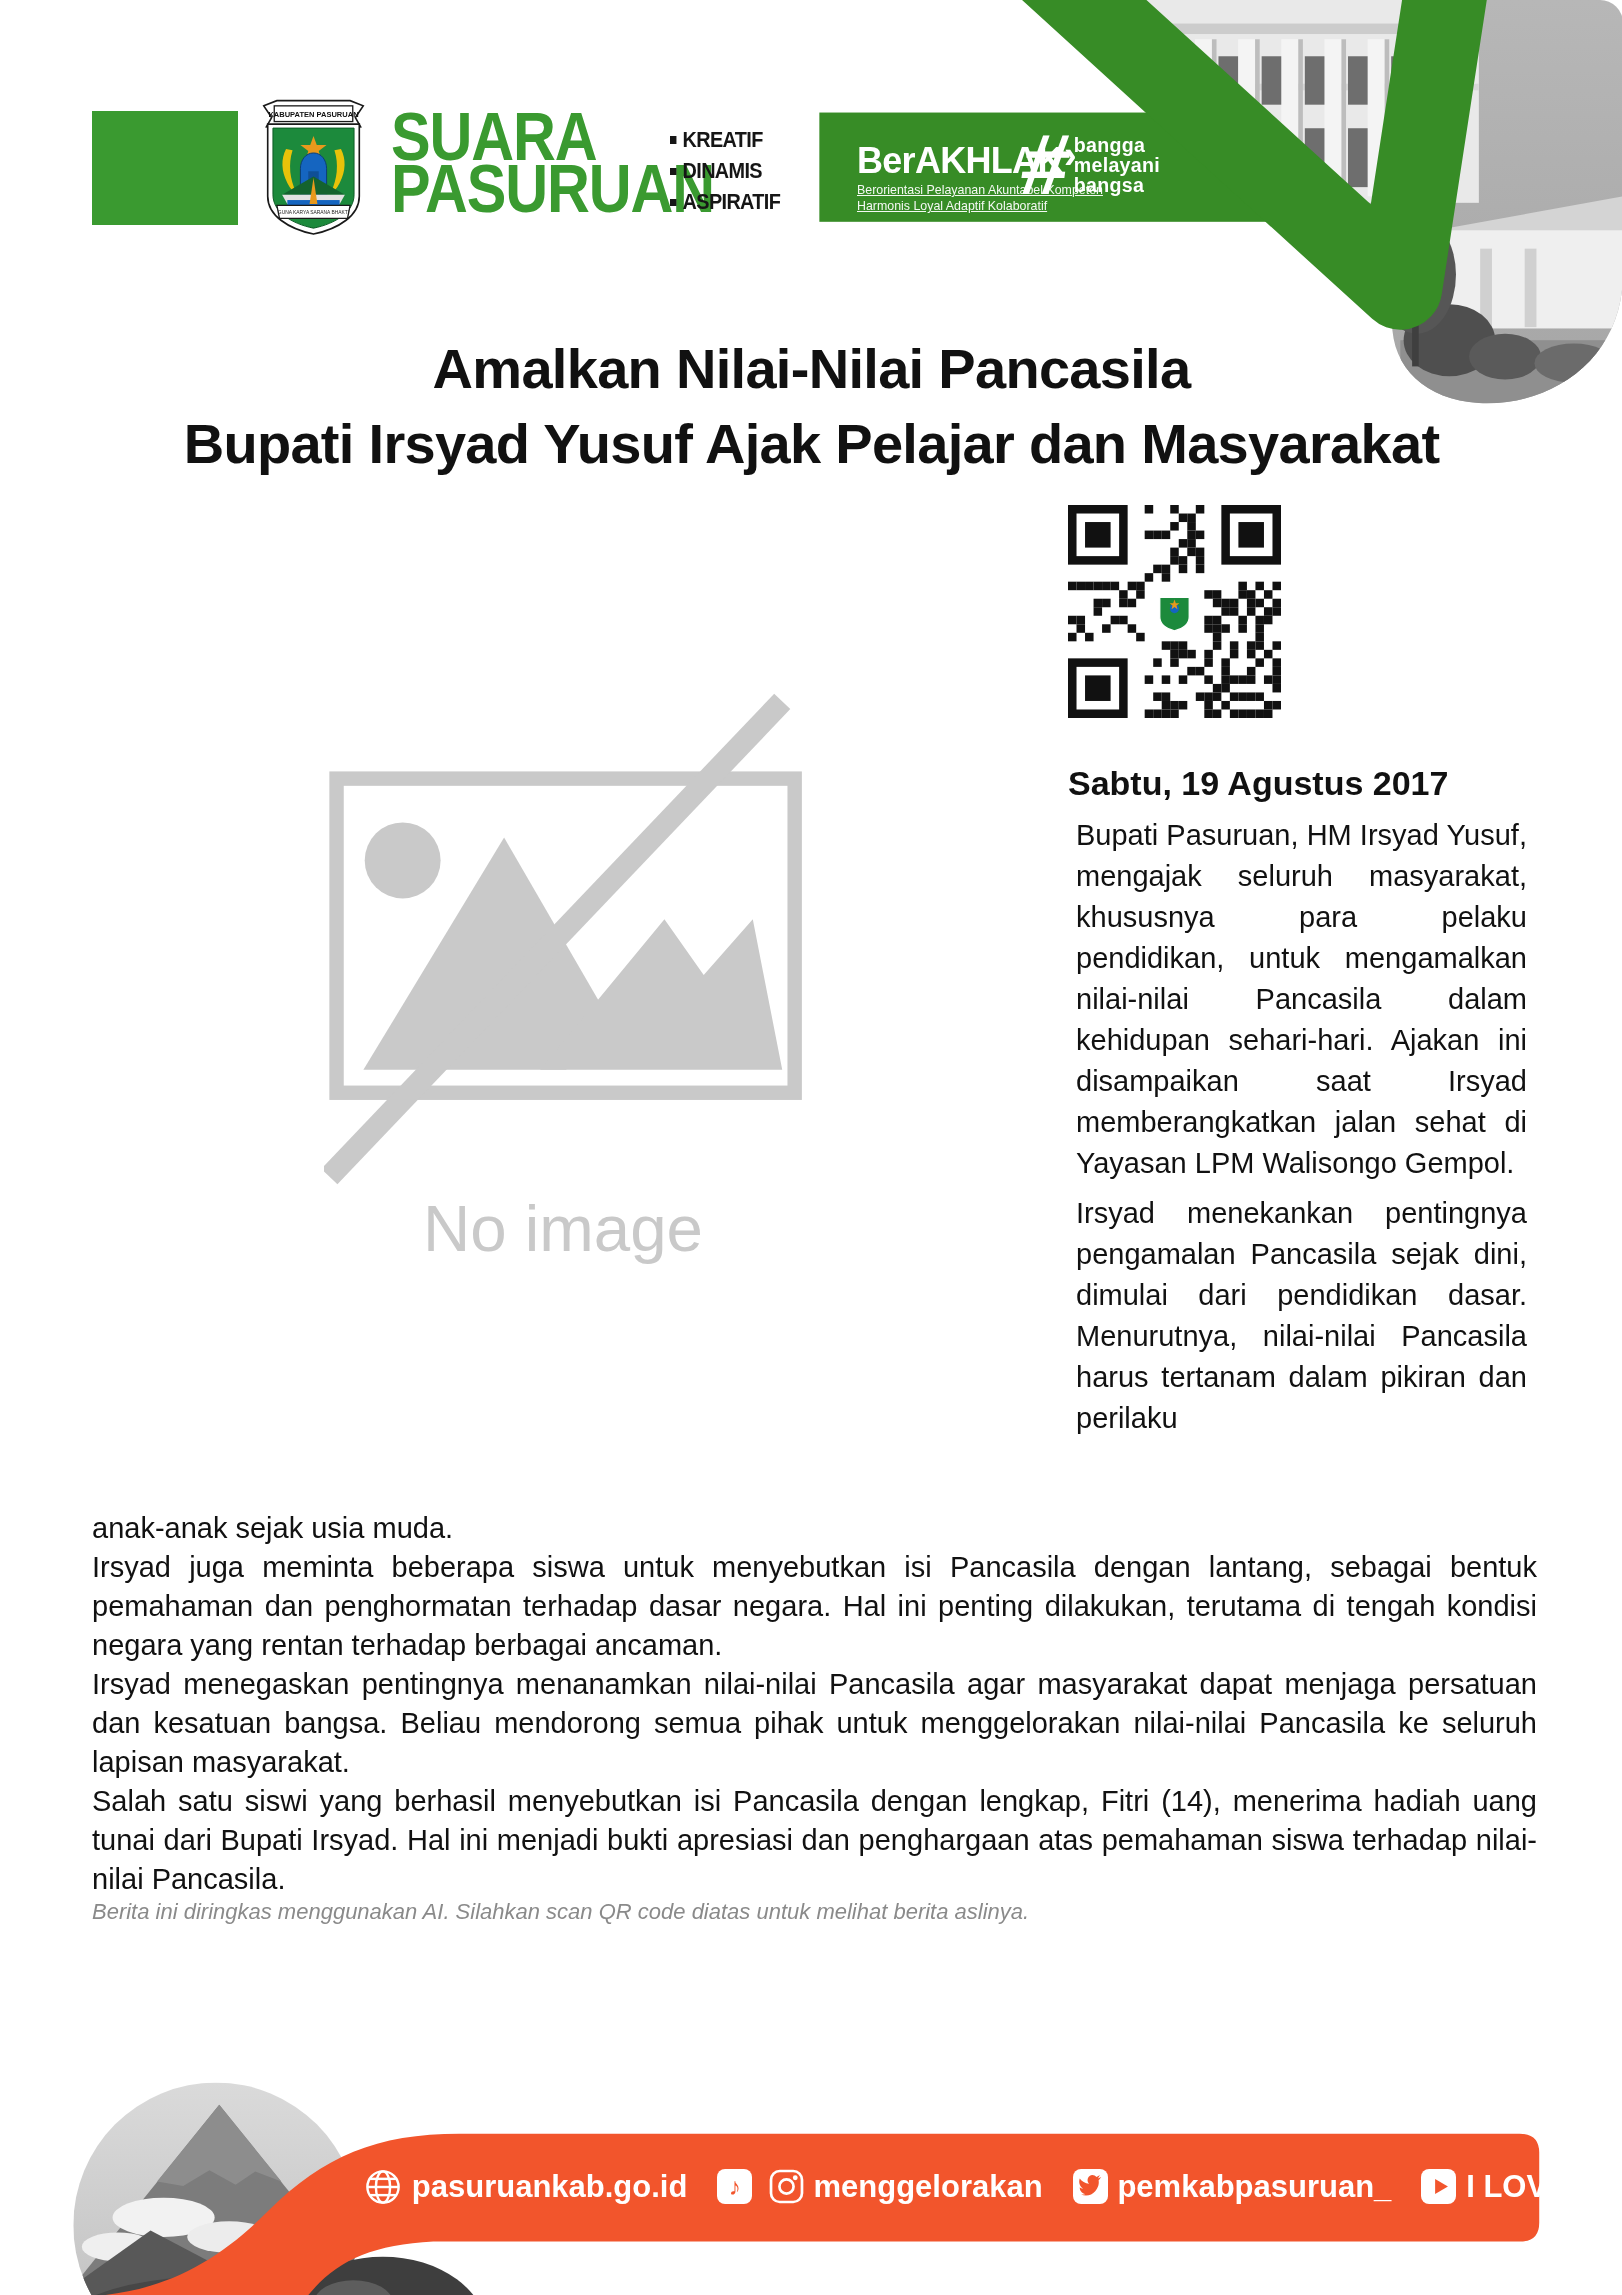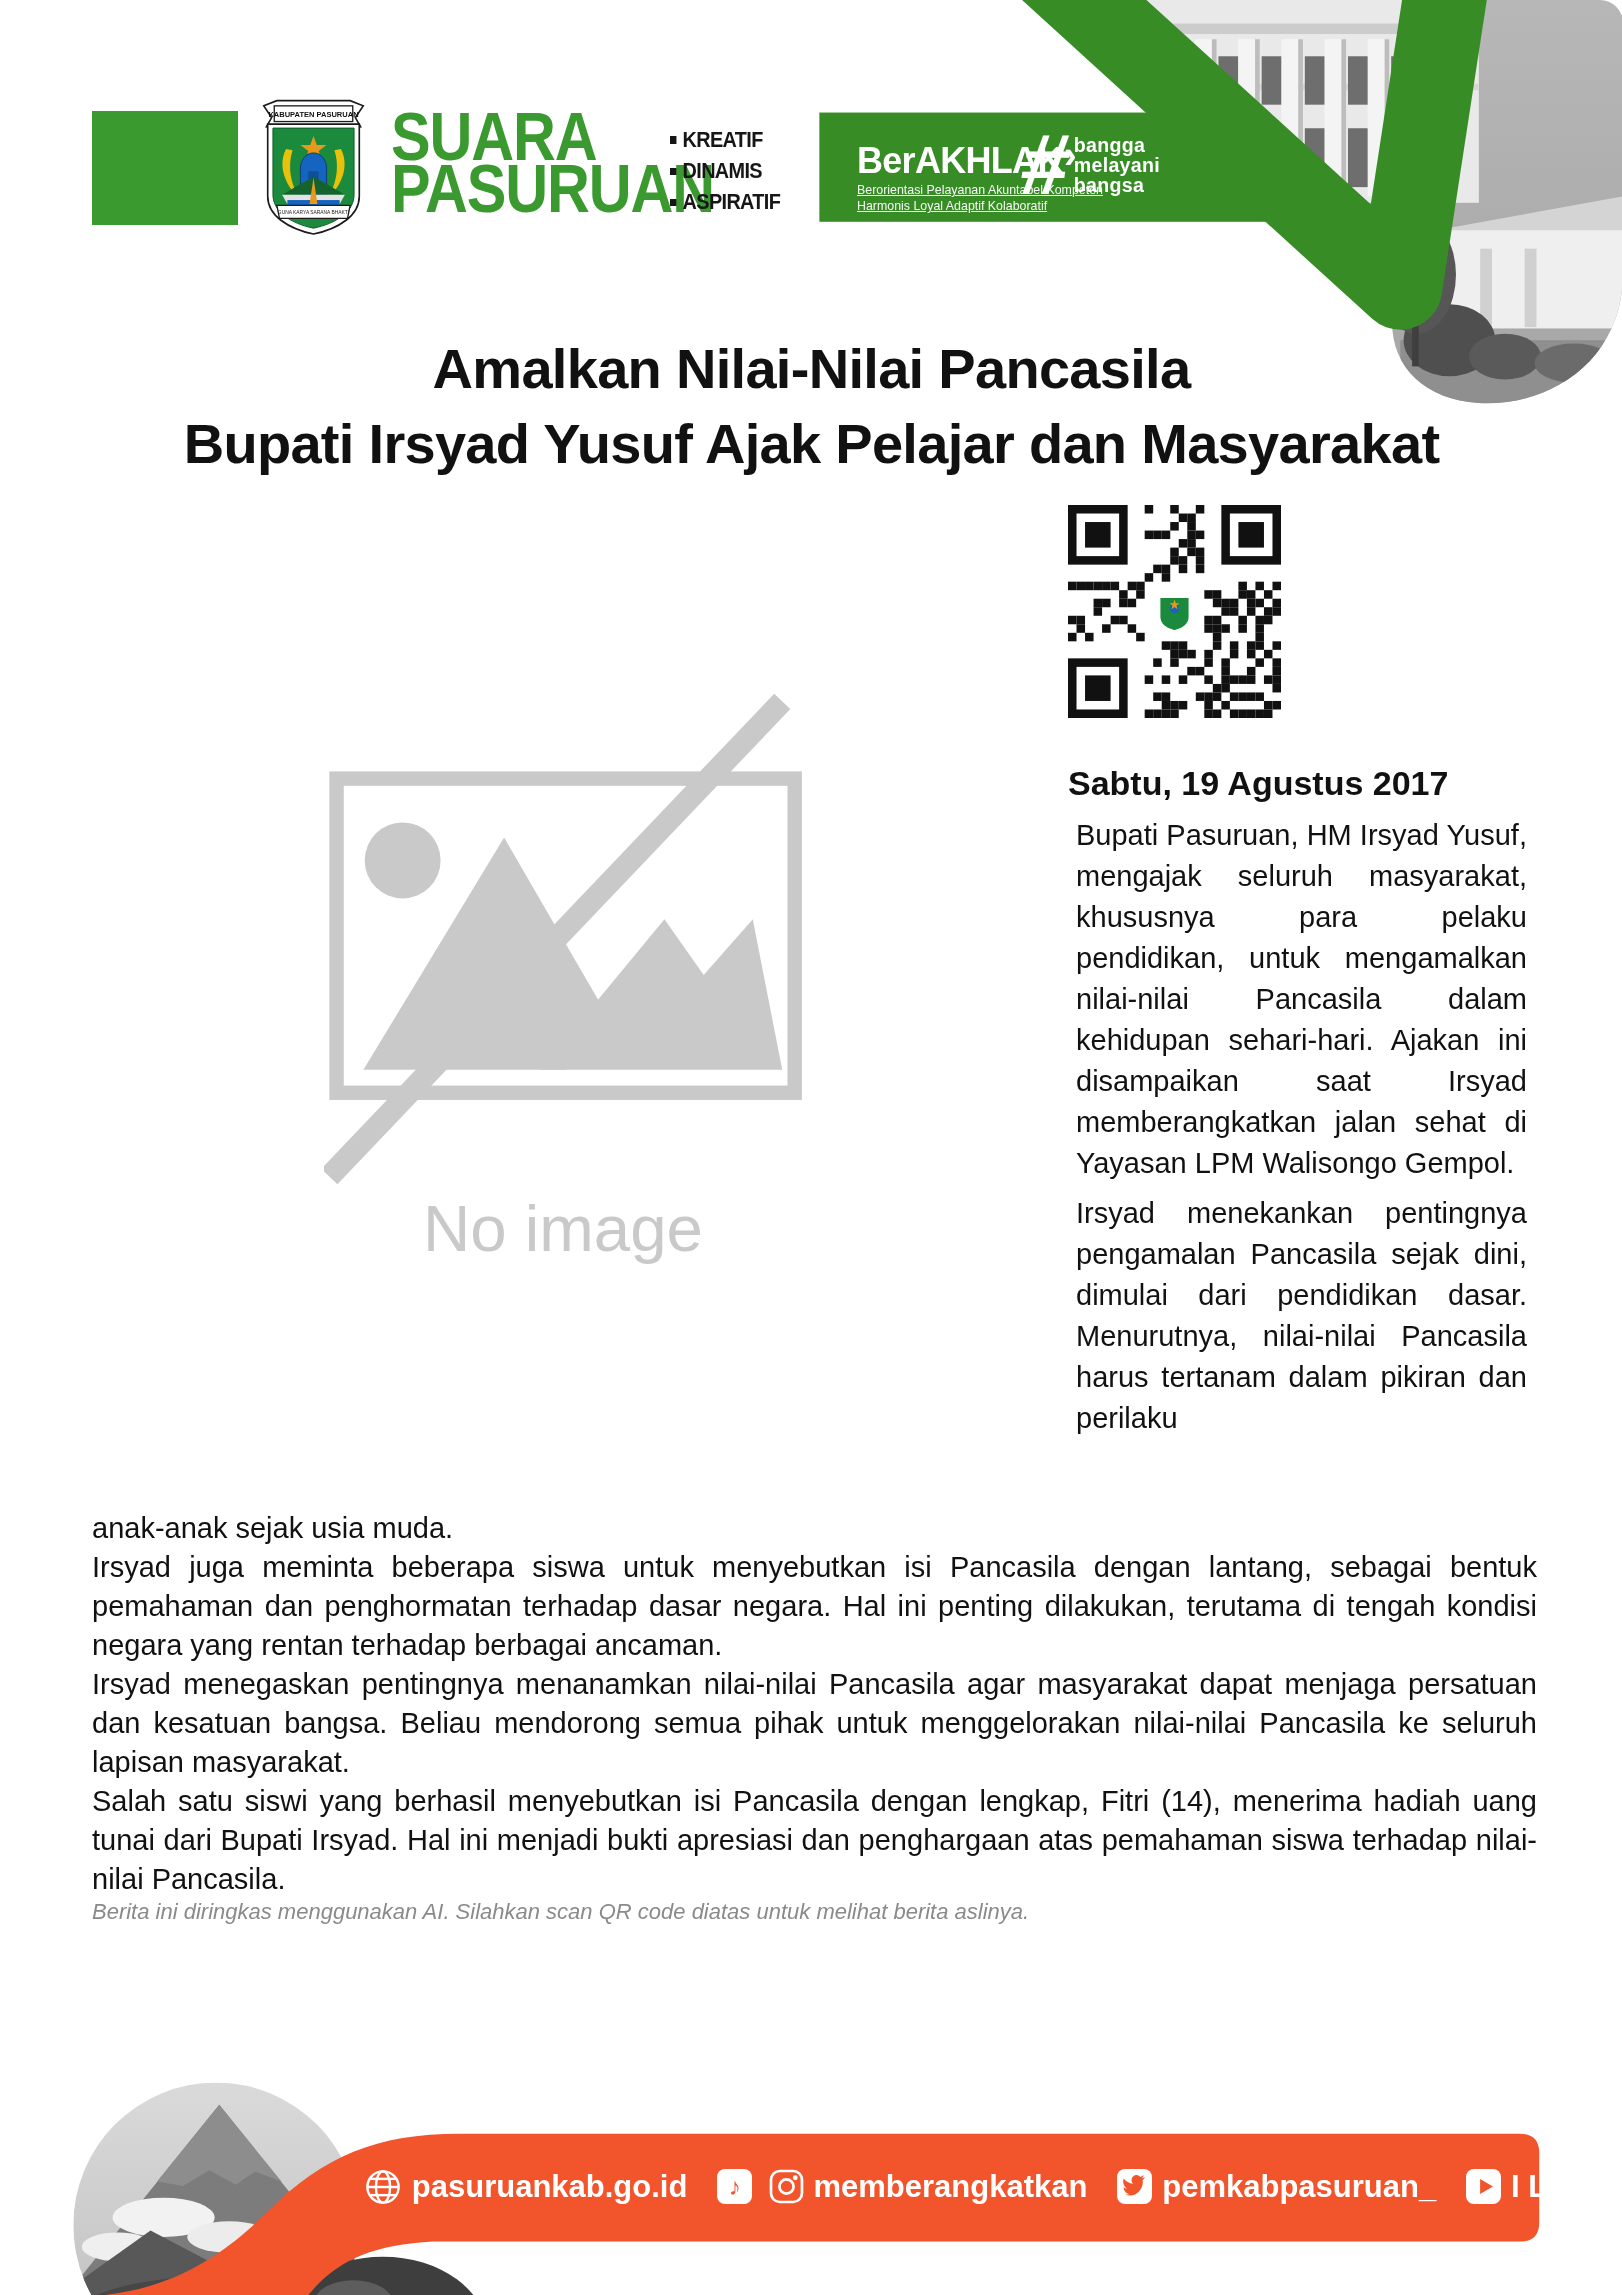--- a/index.html
+++ b/index.html
@@ -459,21 +459,21 @@
           <rect x="0" y="0" width="52" height="52" rx="12" fill="#fff"></rect>
           <text x="26" y="39" text-anchor="middle" font-size="36" font-weight="bold" style="fill:var(--orange)">♪</text>
         </svg>
         <svg class="icon2" width="35" height="35" viewBox="0 0 52 52">
           <g fill="none" stroke="#fff" stroke-width="4">
             <rect x="3" y="3" width="46" height="46" rx="13"></rect>
             <circle cx="26" cy="26" r="10.5"></circle>
           </g>
           <circle cx="39" cy="13" r="3.6" fill="#fff"></circle>
         </svg>
-        <span class="lbl">memberangkatkan</span>
+        <span class="lbl">menggelorakan</span>
       </div>
 
       <div class="grp">
         <svg class="icon" width="35" height="35" viewBox="0 0 52 52">
           <rect x="0" y="0" width="52" height="52" rx="12" fill="#fff"></rect>
           <path style="fill:var(--orange)" d="M12,38 C20,41 28,39 33,33 C38,27 39,21 38,17 L42,12 L37,14 L40,9 L35,12 C31,7 24,8 22,14 C21,17 22,20 24,22 C18,21 13,18 10,14 C8,20 10,26 15,29 C13,29 11,28 10,27 C10,32 13,36 18,37 C16,38 14,38 12,38 Z"></path>
         </svg>
         <span class="lbl">pemkabpasuruan_</span>
       </div>
 

